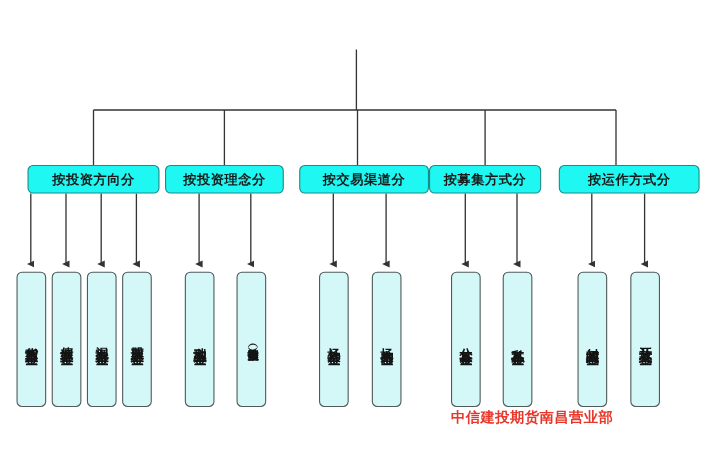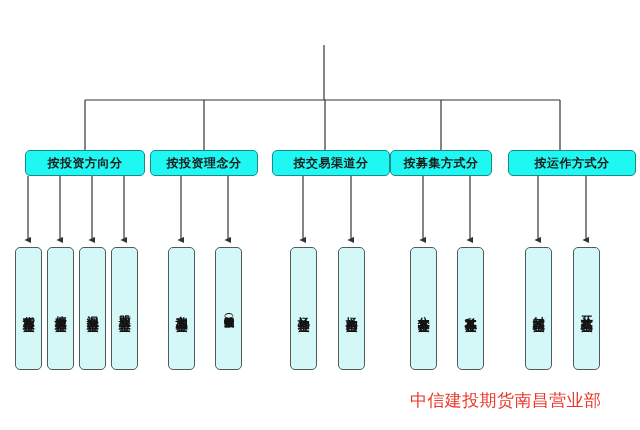--- a/index.html
+++ b/index.html
@@ -96,24 +96,24 @@
   }
   .leaf-text.tight {
     font-size: 10px;
     letter-spacing: 0px;
   }
 
   
   .footer-note {
     position: absolute;
     left: 410px;
-    top: 389px;
+    top: 371px;
     color: #e8372a;
-    font-size: 17px;
-    font-weight: normal;
+    font-size: 13px;
+    font-weight: bold;
     letter-spacing: 0.4px;
     white-space: nowrap;
   }
 </style>
 </head>
 <body>
 
 <div id="canvas">
 
   <svg id="wires" viewBox="0 0 640 430" width="640" height="430">

